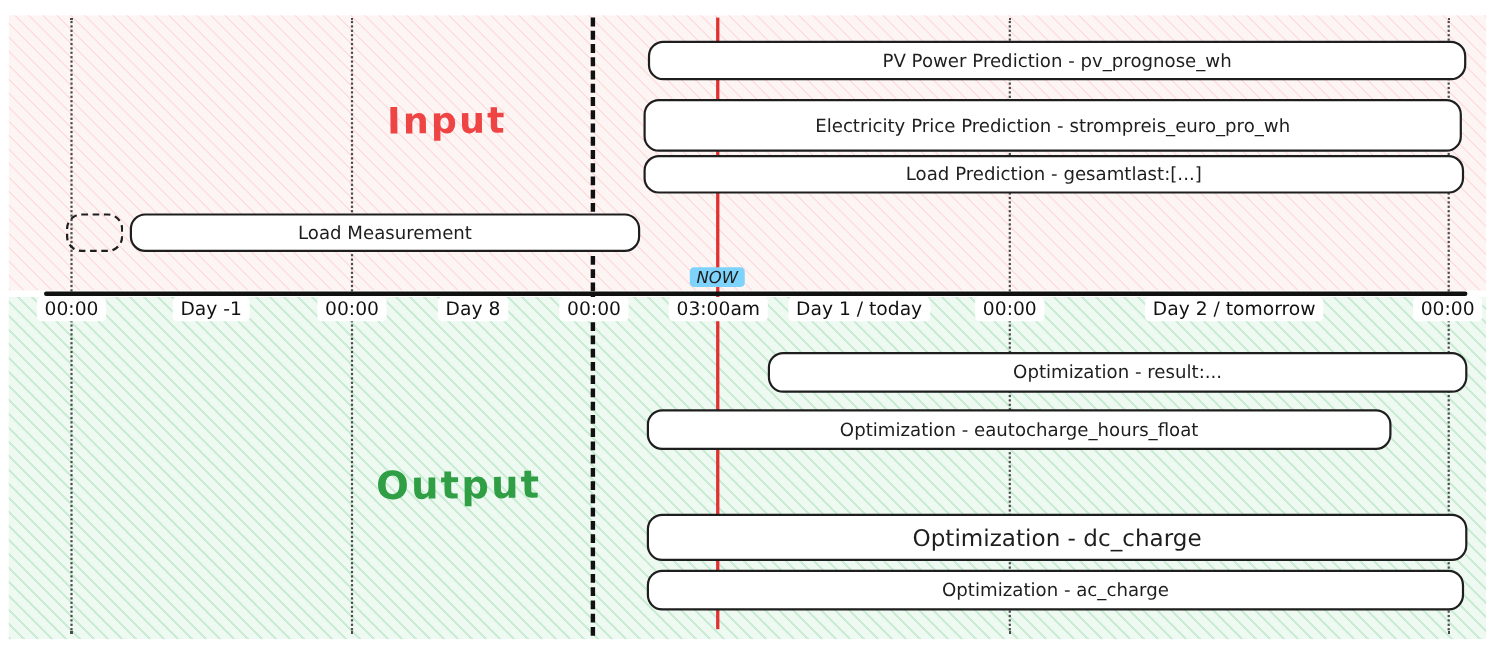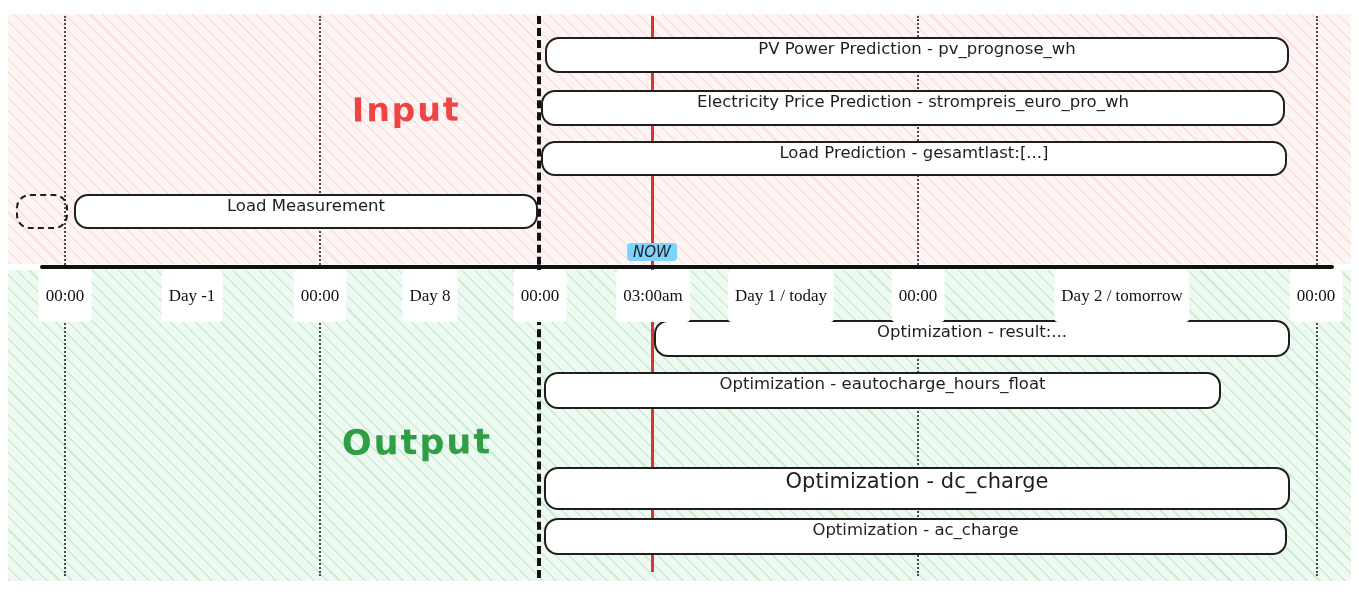--- a/index.html
+++ b/index.html
@@ -27,30 +27,30 @@
   
   .vline { position: absolute; width: 0; z-index: 1; }
   .vline.dotted { border-left: 2px dotted #4a4a4a; top: 16px; height: 560px; }
   .vline.heavy-dashed { border-left: 4px dashed #111111; top: 16px; height: 562px; }
   .vline.now { width: 3px; top: 16px; height: 556px; background: #e03131; }
 
   
   .axis-line { position: absolute; left: 40px; top: 265px; width: 1294px; height: 3.5px;
                background: #111; border-radius: 2px; z-index: 2; }
   .tick { position: absolute; top: 270px; transform: translateX(-50%);
-          background: #ffffff; padding: 16px 7px; font-size: 17px; color: #111;
-          white-space: nowrap; z-index: 4; border-radius: 4px; font-family: Liberation Serif, serif; }
+          background: #ffffff; padding: 1px 7px; font-size: 17px; color: #111;
+          white-space: nowrap; z-index: 4; border-radius: 4px; }
   .now-label { position: absolute; top: 243px; transform: translateX(-50%);
                background: #7dd3fc; padding: 0 6px; font-size: 15px; font-style: italic;
                color: #111; z-index: 4; border-radius: 4px; }
 
   
   .bar { position: absolute; z-index: 3; background: #ffffff;
          border: 2.4px solid #1e1e1e; border-radius: 14px;
-         display: flex; align-items: flex-start; justify-content: center; }
+         display: flex; align-items: center; justify-content: center; margin-left: 44px; }
   .bar .bar-label { font-size: 16.5px; color: #1e1e1e; white-space: nowrap; }
   .bar.big .bar-label { font-size: 21px; }
   .bar.stub { border-style: dashed; background: transparent; }
 
   
   .section-label { position: absolute; z-index: 4; font-weight: bold;
                    letter-spacing: 2px; transform: rotate(-0.5deg); }
   .section-label.input { left: 352px; top: 90px; font-size: 33px; }
   .section-label.output { left: 342px; top: 422px; font-size: 35px; }
 </style>
@@ -67,21 +67,21 @@
   <div class="vline dotted" style="left:917px"></div>
   <div class="vline dotted" style="left:1316px"></div>
 
   <div class="vline heavy-dashed" style="left:537px"></div>
 
   <div class="vline now" style="left: 651px; background: rgb(224, 49, 49);"></div>
 
   <div class="bar" style="left:545px;top:37px;width:744px;height:36px">
     <span class="bar-label">PV Power Prediction - pv_prognose_wh</span>
   </div>
-  <div class="bar" style="left:541px;top:90px;width:744px;height:36px">
+  <div class="bar" style="left:541px;top:90px;width:744px;height:48px">
     <span class="bar-label">Electricity Price Prediction - strompreis_euro_pro_wh</span>
   </div>
   <div class="bar" style="left:541px;top:141px;width:746px;height:35px">
     <span class="bar-label">Load Prediction - gesamtlast:[...]</span>
   </div>
   <div class="bar stub" style="left:16px;top:194px;width:52px;height:35px"></div>
   <div class="bar" style="left:74px;top:194px;width:464px;height:35px">
     <span class="bar-label">Load Measurement</span>
   </div>
 

